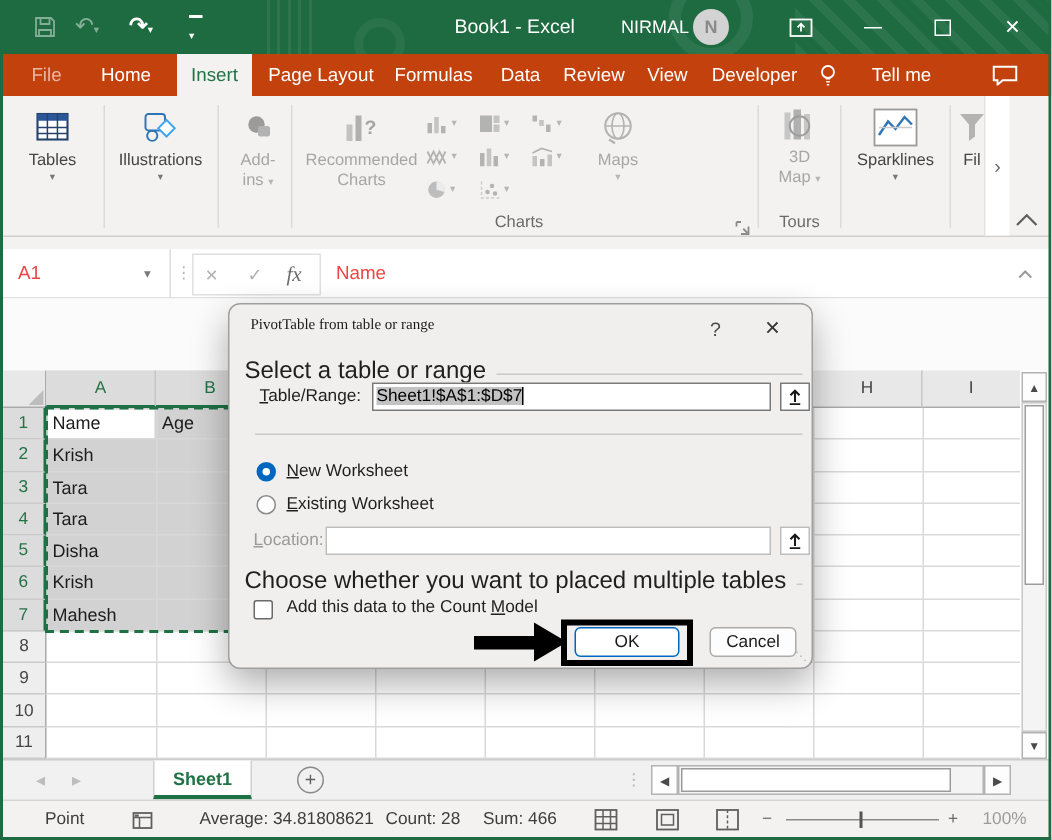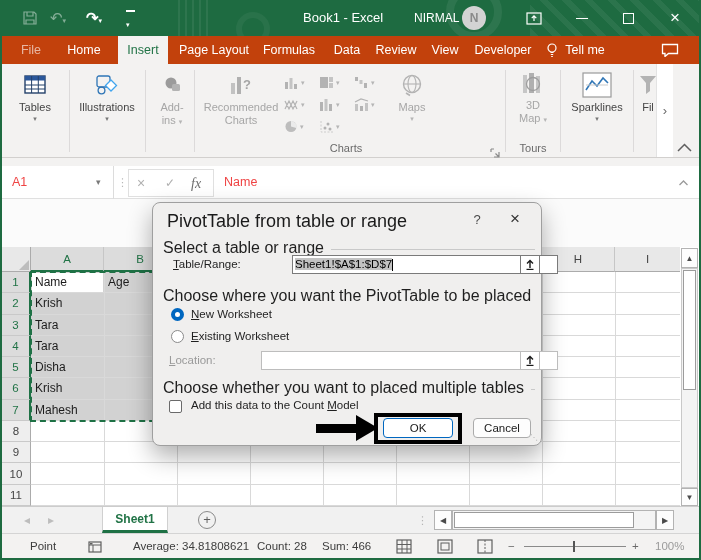--- a/index.html
+++ b/index.html
@@ -54,29 +54,29 @@
   .rhd.sel{color:#217346;background:#dcdcdc;border-right:2px solid #1e7145;}
   .gridrows{left:31px;top:272px;width:649px;height:234px;display:flex;flex-direction:column;}
   .grow{flex:1;border-bottom:1px solid #d9d9d9;}
   .vline{position:absolute;top:272px;width:1px;height:234px;background:#d9d9d9;}
   .selfill{left:31px;top:272px;width:292px;height:149px;background:#d2d2d2;}
   .ants{left:30px;top:271px;width:294px;height:151px;border:2px dashed #1e7145;}
   .celltxt{position:absolute;font-size:12px;color:#1c1c1c;line-height:21px;height:21px;}
 
   
   .dlg{left:152px;top:202px;width:390px;height:244px;background:#f0efee;border:1px solid #9f9f9f;border-radius:8px;box-shadow:0 10px 24px rgba(0,0,0,.32);z-index:10;}
-  .dlg-title{position:absolute;left:14px;top:8px;font-size:18px;color:#1a1a1a;}
+  .dlg-title{position:absolute;left:14px;top:8px;font-size:10px;color:#1a1a1a;font-family:Liberation Serif, serif;}
   .dlg-help{position:absolute;left:315px;top:7px;width:18px;height:18px;font-size:13px;color:#4a4a4a;}
   .dlg-close{position:absolute;left:348px;top:4px;width:28px;height:24px;font-size:17px;color:#333;}
   .secrow{position:absolute;display:flex;align-items:center;}
   .seclabel{font-size:16px;color:#1f1f1f;white-space:nowrap;}
   .secline{flex:1;height:1px;background:#c9c9c9;margin-left:7px;margin-top:2px;}
   .dlbl{position:absolute;font-size:11.5px;color:#1f1f1f;white-space:nowrap;}
   .u{text-decoration:underline;}
-  .dinput{position:absolute;height:19px;background:#fff;border:1px solid #7a7a7a;font-size:11.5px;line-height:17px;padding-left:2px;overflow:hidden;white-space:nowrap;margin-left:44px;}
+  .dinput{position:absolute;height:19px;background:#fff;border:1px solid #7a7a7a;font-size:11.5px;line-height:17px;padding-left:2px;overflow:hidden;white-space:nowrap;}
   .selhl{background:#c3c3c3;}
   .cursorbar{display:inline-block;width:1px;height:12px;background:#000;vertical-align:middle;}
   .picker{position:absolute;width:20px;height:19px;background:#fff;border:1px solid #7a7a7a;}
   .radio{position:absolute;width:13px;height:13px;border-radius:50%;background:#fff;}
   .radio.on{border:4px solid #0067c0;}
   .radio.off{border:1px solid #8a8a8a;}
   .chk{position:absolute;width:13px;height:13px;border:1px solid #6a6a6a;border-radius:2px;background:#fff;}
   .btn{position:absolute;height:20px;border-radius:4px;font-size:11.5px;color:#1a1a1a;}
   .okbtn{background:#fff;border:1px solid #0067c0;}
   .cancelbtn{background:#fdfdfd;border:1px solid #ababab;}
@@ -151,21 +151,21 @@
     <div class="rtab" style="left:328px;width:38px;">Data</div>
     <div class="rtab" style="left:372px;width:48px;">Review</div>
     <div class="rtab" style="left:426px;width:38px;">View</div>
     <div class="rtab" style="left:468px;width:70px;">Developer</div>
     <div class="abs ctr" style="left:544px;top:6px;width:16px;height:16px;">
       <svg width="12" height="15" viewBox="0 0 12 15">
           <circle cx="6" cy="5" r="4" fill="none" stroke="#fff" stroke-width="1.2"></circle>
           <path d="M4.5 9.5 h3 M4.8 11.5 h2.4 M5.2 13.5 h1.6" stroke="#fff" stroke-width="1.1"></path>
         </svg>
     </div>
-    <div class="rtab" style="left:562px;width:46px;">Tell me</div>
+    <div class="rtab" style="left:578px;width:46px;">Tell me</div>
     <div class="abs ctr" style="left:656px;top:4px;width:28px;height:20px;">
       <svg width="18" height="14" viewBox="0 0 18 14">
           <path d="M1.5 1.5 h15 v9 h-9 l-3.5 3 v-3 h-2.5 z" fill="none" stroke="#fff" stroke-width="1.3"></path>
         </svg>
     </div>
   </div>
 
   <div class="abs ribbon">
 
     <div class="rbtn" style="left:6px;width:58px;">
@@ -443,21 +443,20 @@
       <span class="selhl">Sheet1!$A$1:$D$7</span><span class="cursorbar"></span>
     </div>
     <div class="picker ctr" style="left:367px;top:52px;">
       <svg width="10" height="11" viewBox="0 0 10 11">
           <path d="M5 9 V2 M2 4.5 L5 1.5 L8 4.5" stroke="#1a1a1a" stroke-width="1.4" fill="none"></path>
           <path d="M1.5 10.5 H8.5" stroke="#1a1a1a" stroke-width="1.4"></path>
         </svg>
     </div>
 
     <div class="secrow" style="left:10px;top:84px;width:372px;">
-      <span class="seclabel">Choose where you want the PivotTable to be placed</span>
       <div class="secline"></div>
     </div>
 
     <div class="radio on" style="left:18px;top:105px;"></div>
     <div class="dlbl" style="left:38px;top:105px;"><span class="u">N</span><span>ew Worksheet</span></div>
 
     <div class="radio off" style="left:18px;top:127px;"></div>
     <div class="dlbl" style="left:38px;top:127px;"><span class="u">E</span><span>xisting Worksheet</span></div>
 
     <div class="dlbl" style="left:16px;top:151px;color:#9a9a9a;"><span class="u">L</span><span>ocation:</span></div>

